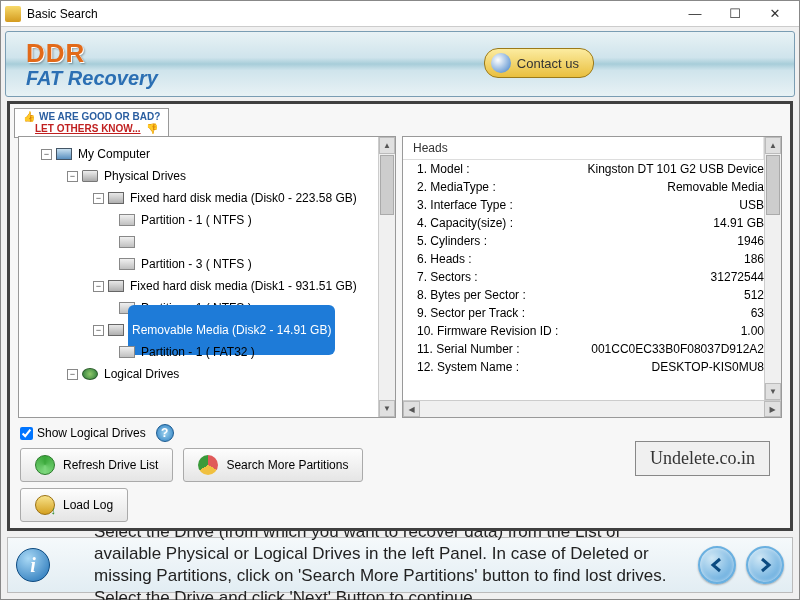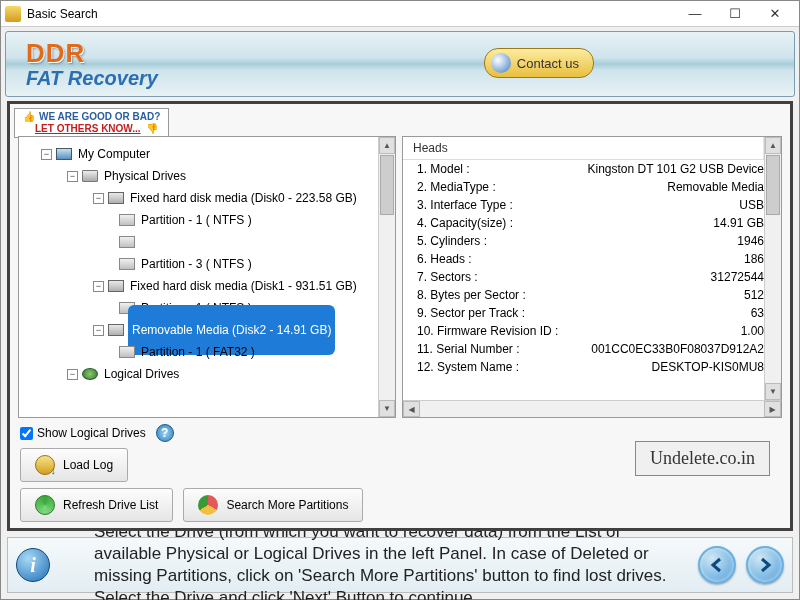--- a/index.html
+++ b/index.html
@@ -246,32 +246,32 @@
     <div class="controls">
       <div class="ctrl-row">
         <label class="chk">
           <input type="checkbox" checked="" style="">
           <span>Show Logical Drives</span>
         </label>
         <div class="help-ic">?</div>
       </div>
       <div class="ctrl-row">
         <div class="btn">
-          <span class="bi bi-load"></span>
-          <span>Load Log</span>
-        </div>
-      </div>
-      <div class="ctrl-row">
-        <div class="btn">
           <span class="bi bi-refresh"></span>
           <span>Refresh Drive List</span>
         </div>
         <div class="btn">
           <span class="bi bi-search"></span>
           <span>Search More Partitions</span>
+        </div>
+      </div>
+      <div class="ctrl-row">
+        <div class="btn">
+          <span class="bi bi-load"></span>
+          <span>Load Log</span>
         </div>
       </div>
     </div>
 
     <div class="watermark">Undelete.co.in</div>
 
   </div>
 
   <div class="footer">
     <div class="info-ic">i</div>

